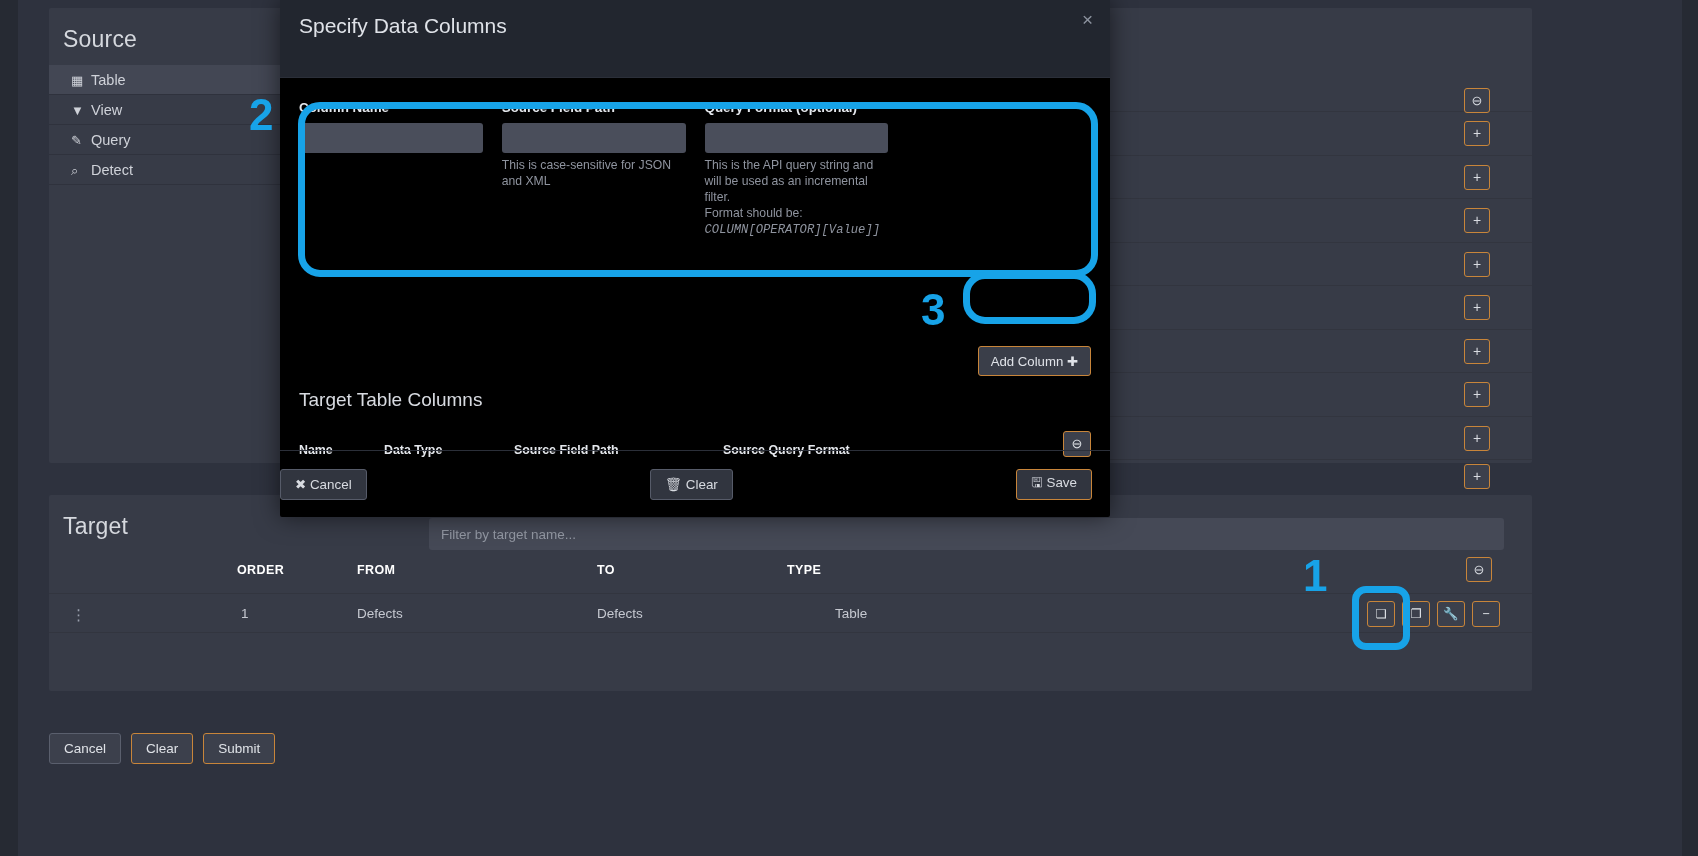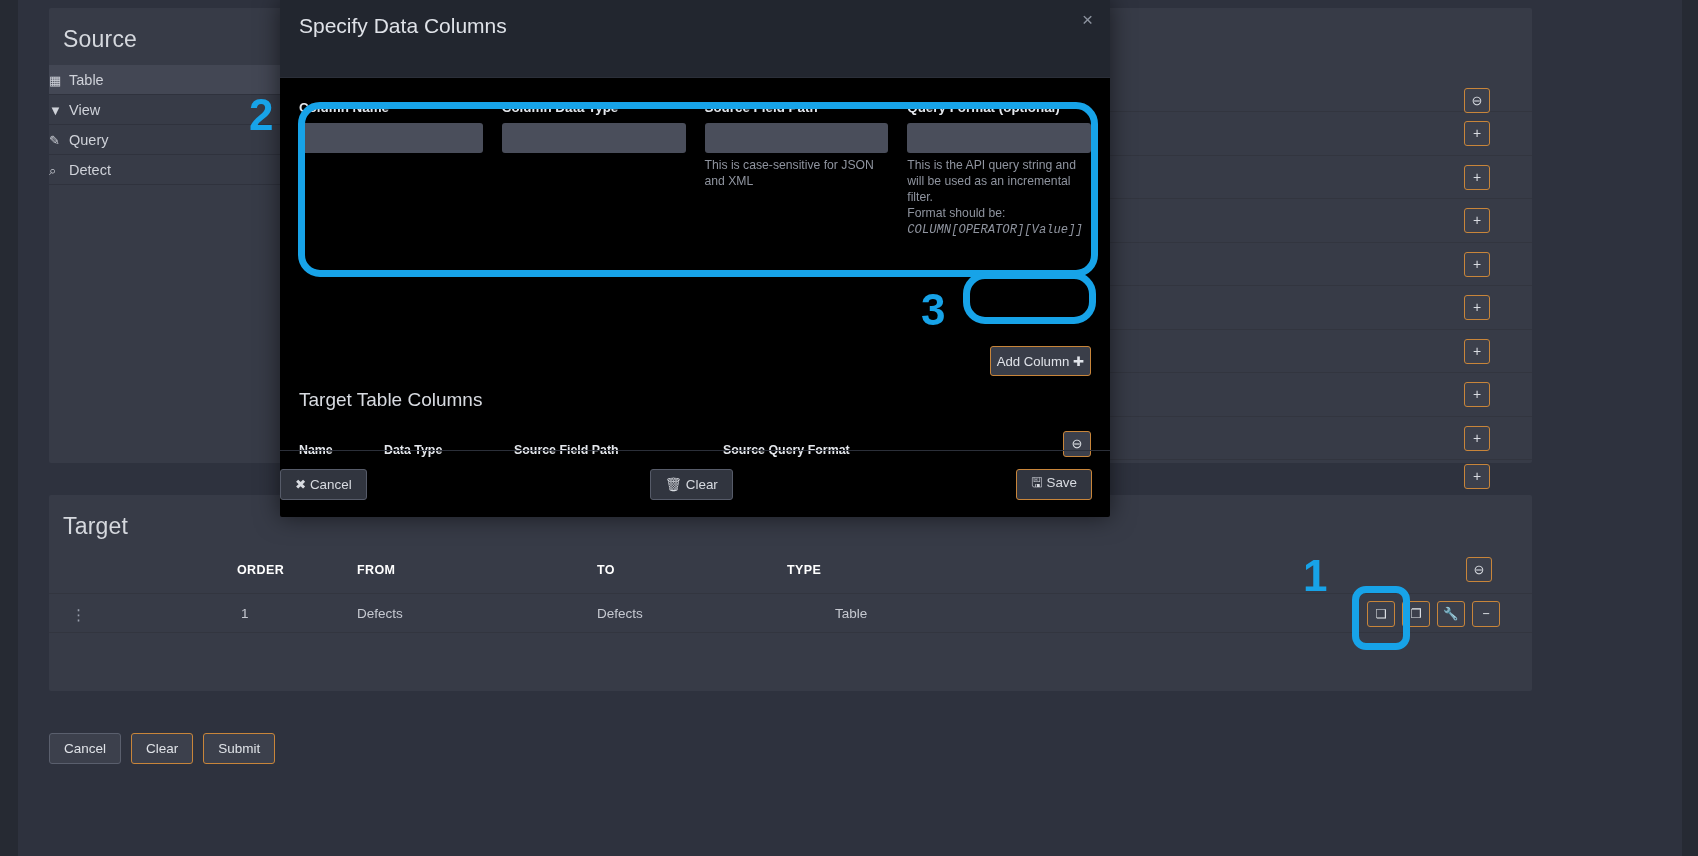--- a/index.html
+++ b/index.html
@@ -32,20 +32,21 @@
     background: #373b47;
     border-radius: 2px;
   }
   .panel-title {
     font-size: 23px; color: #d5d8de; font-weight: 400;
     padding: 18px 0 12px 14px; letter-spacing: .2px;
   }
   .src-list { width: 270px; }
   .src-item {
     height: 30px; line-height: 30px;
+    padding-left: 22px;
     font-size: 14.5px; color: #cfd2d9;
     border-bottom: 1px solid #2f323d;
     cursor: pointer;
   }
   .src-item.active { background: #43475450; background: #434754; }
   .src-item .ico { display: inline-block; width: 20px; color: #cfd2d9; font-size: 13px; }
 
   
   .src-rows {
     position: absolute; left: 270px; top: 48px; right: 0; bottom: 0;
@@ -175,21 +176,21 @@
     margin-bottom: 16px;
   }
   .fld-help {
     font-size: 12.2px; color: #8f949f; line-height: 16px;
     margin-top: -12px; margin-bottom: 2px;
   }
   .fld-help em { font-style: italic; color: #8f949f; font-family: Liberation Mono, monospace; }
 
   .addcol-wrap { position: absolute; right: 19px; top: 268px; }
   .addcol {
-    height: 30px; padding: 0 6px;
+    height: 30px; padding: 0 12px;
     border: 1px solid #c8853a; border-radius: 3px;
     background: #3a3e49; color: #dfe2e8;
     font-size: 13.2px; cursor: pointer;
     font-family: "Liberation Sans", sans-serif;
   }
 
   .ttc-title { position: absolute; left: 19px; top: 311px; font-size: 19px; color: #d8dbe1; }
   .ttc-head  { position: absolute; left: 19px; top: 365px; width: 792px; height: 28px;
                font-size: 12.4px; font-weight: bold; color: #e4e7ec; }
   .ttc-head span { position: absolute; top: 0; }
@@ -285,20 +286,21 @@
         </div>
       <div class="src-row">
           <button class="plusbtn" style="top:4px">+</button>
         </div>
     </div>
   </div>
 
   <div class="target-panel">
     <div class="panel-title">Target</div>
 
+    <input class="target-filter" placeholder="Filter by target name..." style="">
 
     <div class="tgt-thead">
       <span style="left:188px">ORDER</span>
       <span style="left:308px">FROM</span>
       <span style="left:548px">TO</span>
       <span style="left:738px">TYPE</span>
     </div>
     <button class="tgt-minus">⊖</button>
 
     <div class="tgt-row">
@@ -328,24 +330,20 @@
     <div class="modal-title">Specify Data Columns</div>
     <button class="modal-close">×</button>
   </div>
 
   <div class="modal-body">
     <div class="form-grid">
       <div>
         <div class="fld-label">Column Name*</div>
         <input class="fld-input" placeholder="" style="">
       </div>
-      <div>
-        <div class="fld-label">Column Data Type*</div>
-        <input class="fld-input" placeholder="" style="">
-      </div>
 
       <div>
         <div class="fld-label">Source Field Path*</div>
         <input class="fld-input" placeholder="" style="">
         <div class="fld-help">This is case-sensitive for JSON and XML</div>
       </div>
       <div>
         <div class="fld-label">Query Format (optional)</div>
         <input class="fld-input" placeholder="" style="">
         <div class="fld-help">

